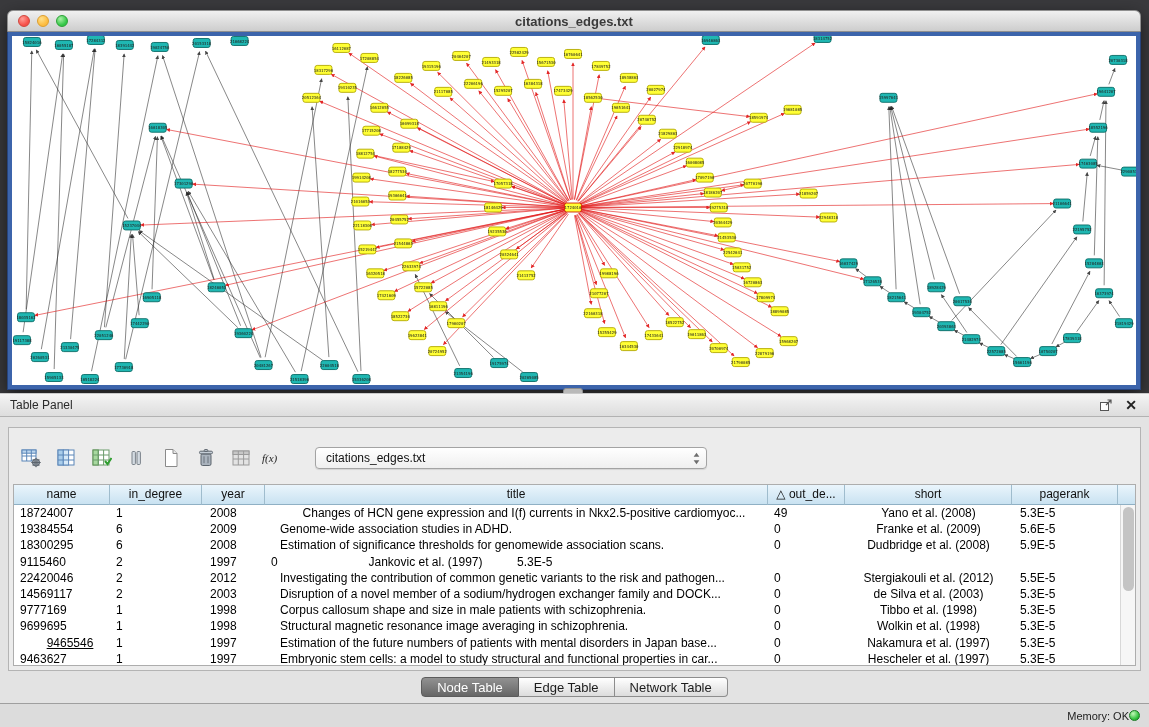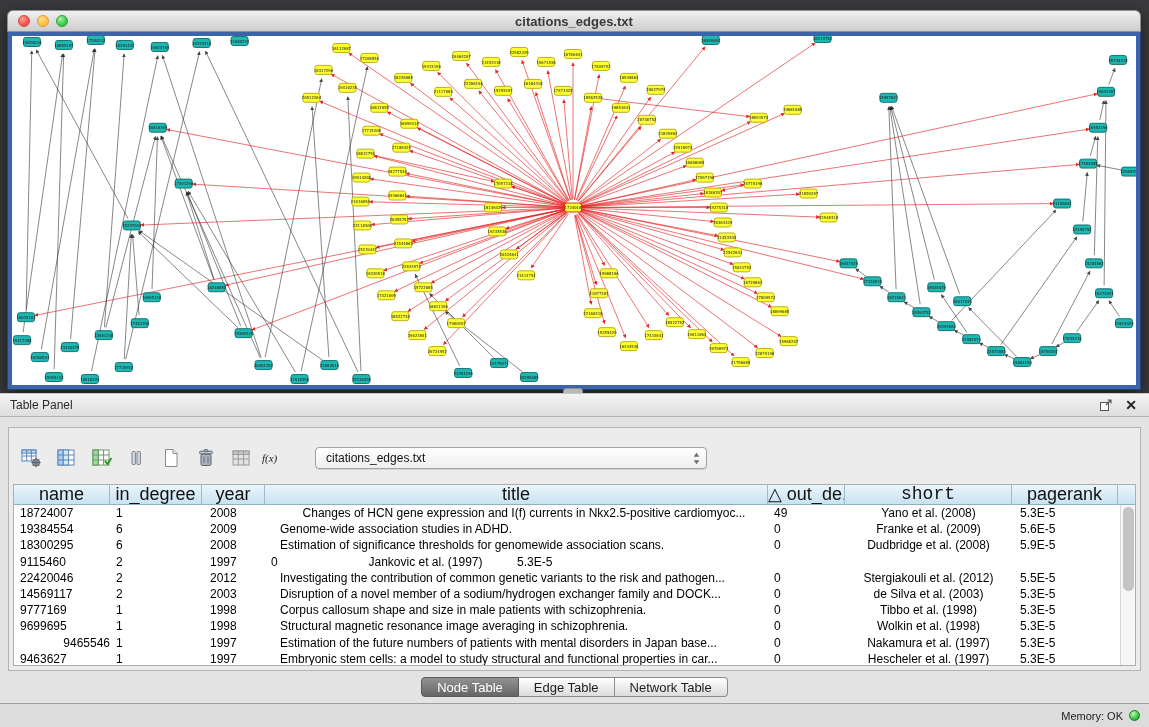--- a/index.html
+++ b/index.html
@@ -42,39 +42,39 @@
   .tbtn{width:28px;height:28px;display:flex;align-items:center;justify-content:center}
   .tbtn svg{width:22px;height:22px}
   .fx{font-family:"Liberation Serif",serif;font-style:italic;font-size:11px;color:#222;width:32px;}
   .combo{margin-left:14px;width:392px;height:22px;border:1px solid #a3a3a3;border-radius:4px;
     background:linear-gradient(#ffffff,#efefef);display:flex;align-items:center;padding:0 5px 0 10px;box-shadow:0 1px 1px rgba(0,0,0,.10)}
   .combo-value{flex:1;font-size:12px;color:#111}
   .combo-stepper svg{width:9px;height:15px;display:block}
 
   .grid-table{position:absolute;left:4px;right:4px;top:56px;bottom:4px;background:#fff;border:1px solid #adadad}
   .thead{display:flex;height:20px}
-  .th{height:20px;line-height:19px;font-size:18px;text-align:center;color:#111;
+  .th{height:20px;line-height:19px;font-size:12px;text-align:center;color:#111;
     background:linear-gradient(#eaf5fc,#c9e2f1);border-right:1px solid #9fbccd;border-bottom:1px solid #8fb0c4;flex:0 0 auto;
     white-space:nowrap;overflow:hidden}
   .th.filler{flex:1 1 auto;border-right:none}
   .tbody{position:absolute;top:20px;left:0;right:15px;bottom:0;overflow:hidden}
   .tr{display:flex;height:16.2px;background:#fff}
   .td{font-size:12px;line-height:16px;color:#000;white-space:nowrap;overflow:hidden;flex:0 0 auto}
   .vscroll{position:absolute;top:20px;right:0;bottom:0;width:15px;background:#f6f6f6;border-left:1px solid #d8d8d8}
   .vthumb{position:absolute;top:2px;left:2px;width:11px;height:84px;border-radius:6px;background:#c4c4c4}
 
   .tabs-row{position:absolute;left:0;right:0;bottom:30px;display:flex;justify-content:center}
   .tab{height:20px;line-height:19px;padding:0 15px;font-size:13px;border:1px solid #8d8d8d;border-left:none;
     background:linear-gradient(#ffffff,#dcdcdc);color:#1c1c1c}
   .tab:first-child{border-left:1px solid #8d8d8d;border-radius:4px 0 0 4px}
   .tab:last-child{border-radius:0 4px 4px 0}
   .tab.selected{background:linear-gradient(#929292,#666666);color:#fff;border-color:#5c5c5c}
 
   .statusbar{position:absolute;left:0;right:0;bottom:0;height:24px;background:#dcdcdc;border-top:1px solid #9f9f9f;
-    display:flex;align-items:center;justify-content:flex-end;gap:6px;padding-right:9px}
+    display:flex;align-items:center;justify-content:flex-end;padding-right:9px}
   .mem{font-size:11px;color:#222}
   .dot{width:11px;height:11px;border-radius:50%;border:1px solid #1a7a22;
     background:radial-gradient(circle at 35% 30%,#c2f8b8,#2fbf3a 65%,#1d8f27)}
 </style>
 </head>
 <body>
 
 <div class="stage">
   <div class="desktop-top"></div>
 
@@ -886,21 +886,21 @@
         </div>
       </div>
 
       <div class="grid-table">
         <div class="thead">
             <div class="th" style="width: 96px;">name</div>
             <div class="th" style="width: 92px;">in_degree</div>
             <div class="th" style="width: 63px;">year</div>
             <div class="th" style="width: 503px;">title</div>
             <div class="th" style="width: 77px;">△ out_de...</div>
-            <div class="th" style="width: 167px; font-family: Liberation Mono, monospace;">short</div>
+            <div class="th" style="width: 167px;">short</div>
             <div class="th" style="width: 106px;">pagerank</div>
             <div class="th filler"></div>
           </div>
         <div class="tbody">
             <div class="tr">
               <div class="td" style="width: 96px; text-align: left; padding-left: 6px;">18724007</div>
               <div class="td" style="width: 92px; text-align: left; padding-left: 6px;">1</div>
               <div class="td" style="width: 63px; text-align: left; padding-left: 8px;">2008</div>
               <div class="td" style="width: 503px; text-align: center; padding-left: 15px;">Changes of HCN gene expression and I(f) currents in Nkx2.5-positive cardiomyoc...</div>
               <div class="td" style="width: 77px; text-align: left; padding-left: 6px;">49</div>
@@ -963,21 +963,21 @@
             <div class="tr">
               <div class="td" style="width: 96px; text-align: left; padding-left: 6px;">9699695</div>
               <div class="td" style="width: 92px; text-align: left; padding-left: 6px;">1</div>
               <div class="td" style="width: 63px; text-align: left; padding-left: 8px;">1998</div>
               <div class="td" style="width: 503px; text-align: left; padding-left: 15px;">Structural magnetic resonance image averaging in schizophrenia.</div>
               <div class="td" style="width: 77px; text-align: left; padding-left: 6px;">0</div>
               <div class="td" style="width: 167px; text-align: center; padding-left: 0px;">Wolkin et al. (1998)</div>
               <div class="td" style="width: 106px; text-align: left; padding-left: 8px;">5.3E-5</div>
             </div>
             <div class="tr">
-              <div class="td" style="width: 96px; text-align: right; padding-left: 16px;">9465546</div>
+              <div class="td" style="width: 96px; text-align: center; padding-left: 16px; text-decoration: underline;">9465546</div>
               <div class="td" style="width: 92px; text-align: left; padding-left: 6px;">1</div>
               <div class="td" style="width: 63px; text-align: left; padding-left: 8px;">1997</div>
               <div class="td" style="width: 503px; text-align: left; padding-left: 15px;">Estimation of the future numbers of patients with mental disorders in Japan base...</div>
               <div class="td" style="width: 77px; text-align: left; padding-left: 6px;">0</div>
               <div class="td" style="width: 167px; text-align: center; padding-left: 0px;">Nakamura et al. (1997)</div>
               <div class="td" style="width: 106px; text-align: left; padding-left: 8px;">5.3E-5</div>
             </div>
             <div class="tr">
               <div class="td" style="width: 96px; text-align: left; padding-left: 6px;">9463627</div>
               <div class="td" style="width: 92px; text-align: left; padding-left: 6px;">1</div>

